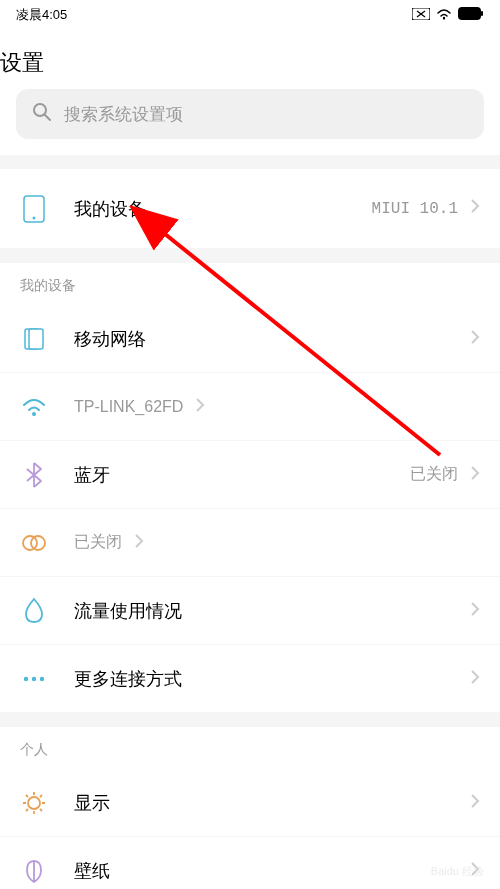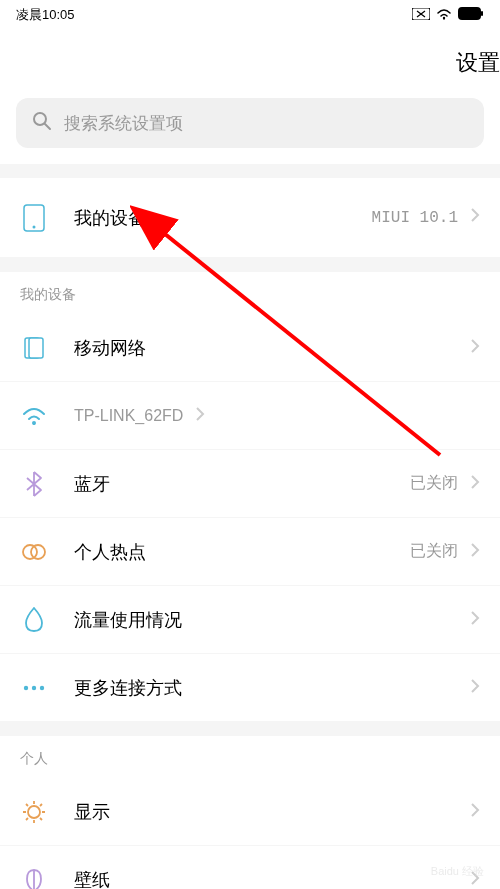--- a/index.html
+++ b/index.html
@@ -17,22 +17,22 @@
       display: flex;
       align-items: center;
       justify-content: space-between;
       padding: 0 16px;
       font-size: 13px;
       color: #000;
     }
     .status-right { display: flex; align-items: center; gap: 6px; }
     .header {
       background: #fff;
-      padding: 18px 0 20px;
-      text-align: right;
+      padding: 18px 0 11px;
+      text-align: left;
     }
     .header-title { font-size: 22px; font-weight: 500; color: #000; }
     .search-wrap { background: #fff; padding: 0 16px 16px; }
     .search-bar {
       background: #f0f0f0;
       border-radius: 12px;
       height: 50px;
       display: flex;
       align-items: center;
       padding: 0 16px;
@@ -79,21 +79,21 @@
       right: 16px;
       color: #ddd;
       font-size: 11px;
       opacity: 0.6;
     }
   </style>
 </head>
 <body>
 
 <div class="status-bar">
-  <span>凌晨10:05</span>
+  <span>凌晨4:05</span>
   <div class="status-right">
     <span>
       <svg width="18" height="12" viewBox="0 0 18 12">
           <rect x="0" y="0" width="18" height="12" rx="2" fill="none" stroke="#000" stroke-width="1.2"></rect>
           <path d="M5 3 L13 9 M13 3 L5 9" stroke="#000" stroke-width="1.2"></path>
         </svg>
     </span>
     <span>
       <svg width="16" height="12" viewBox="0 0 16 12">
           <path d="M8 11 L8 11 M5 8 Q8 5 11 8 M2 5 Q8 -1 14 5" stroke="#000" stroke-width="1.5" fill="none" stroke-linecap="round"></path>
@@ -192,21 +192,20 @@
   </span>
 </div>
 
 <div class="list-item">
   <span class="item-icon">
     <svg width="26" height="20" viewBox="0 0 26 20">
         <circle cx="9" cy="10" r="7" fill="none" stroke="#e8a055" stroke-width="1.8"></circle>
         <circle cx="17" cy="10" r="7" fill="none" stroke="#e8a055" stroke-width="1.8"></circle>
       </svg>
   </span>
-  <span class="item-label">个人热点</span>
   <span class="item-value">已关闭</span>
   <span class="chevron">
     <svg width="10" height="16" viewBox="0 0 10 16">
         <path d="M2 2 L8 8 L2 14" stroke="#ccc" stroke-width="2" fill="none"></path>
       </svg>
   </span>
 </div>
 
 <div class="list-item">
   <span class="item-icon">

